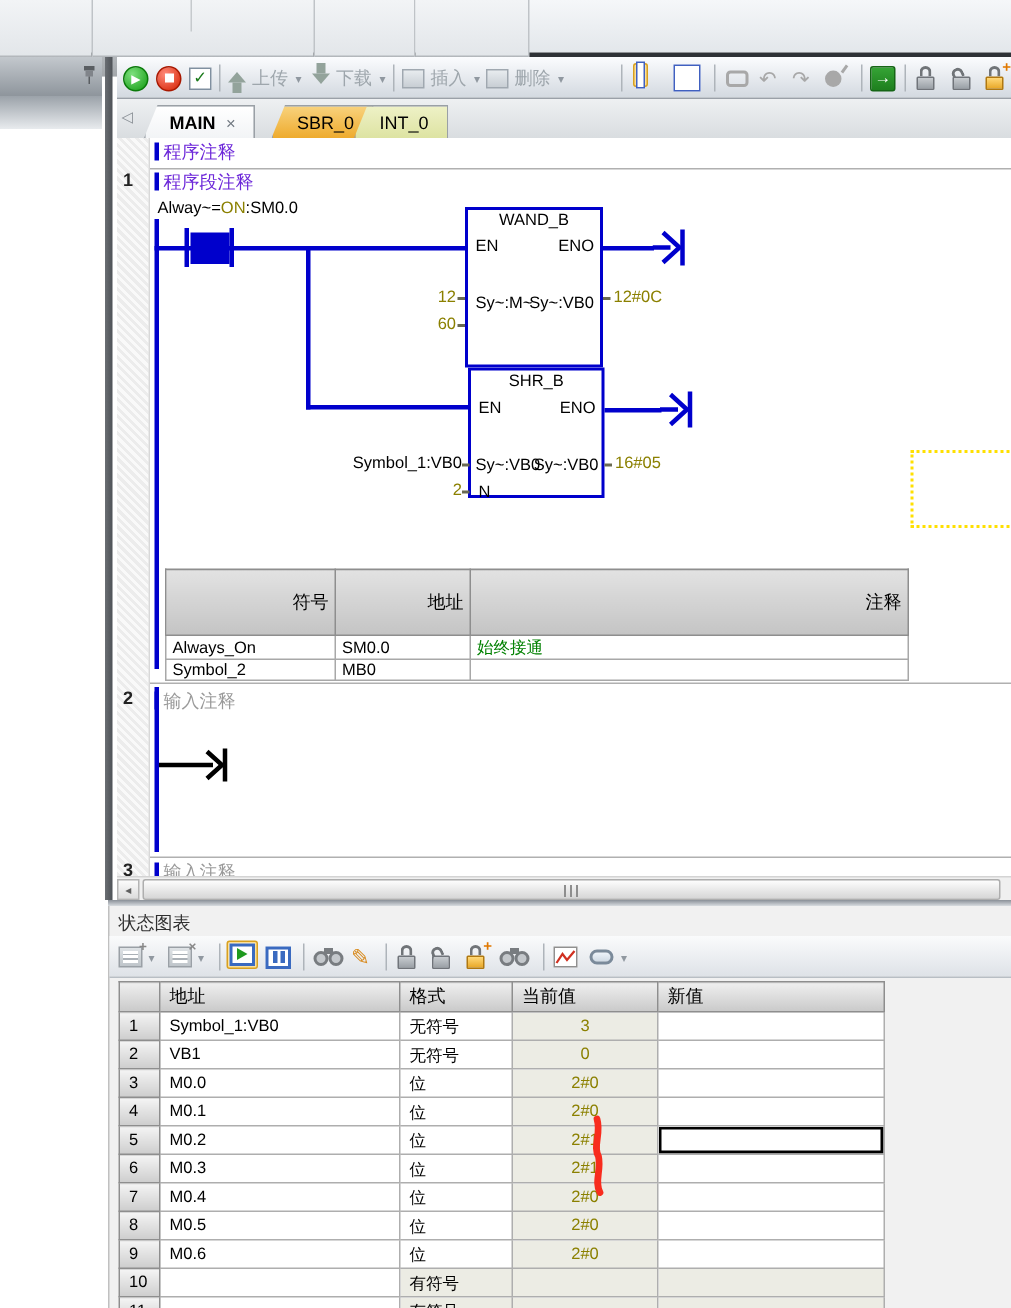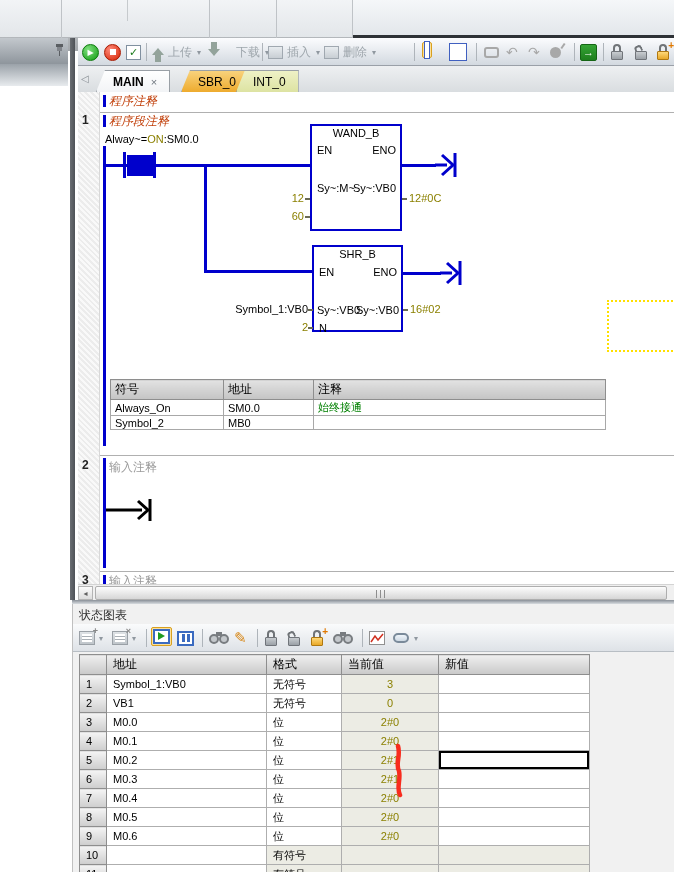--- a/index.html
+++ b/index.html
@@ -70,38 +70,38 @@
   .tab-int { left:158px; background:linear-gradient(#eef1c6,#dde3a2); }
   .tab-close { color:#707880; font-weight:normal; font-size:11px; margin-left:7px; cursor:default; }
   .tab-nav { position:absolute; left:3px; top:7px; color:#888e94; font-size:10px; }
 
   
   .editor { left:78px; top:92px; width:596px; height:492px; background:#fff; overflow:hidden; }
   .hatch { position:absolute; left:0; top:0; width:22px; height:492px;
     background:repeating-linear-gradient(45deg,#ececec 0 2px,#f9f9f9 2px 4px); border-right:1px solid #d8d8d8; }
   .net-num { position:absolute; left:4px; width:16px; font-weight:bold; font-size:12px; color:#222; }
   .cbar { position:absolute; width:3px; height:12px; background:#0000cc; }
-  .comment-green { position:absolute; color:#c2410c; font-size:12px;font-style:italic; }
+  .comment-green { position:absolute; color:#6d28d9; font-size:12px; }
   .comment-gray { position:absolute; color:#9a9a9a; font-size:12px; }
   .net-divider { position:absolute; left:22px; right:0; height:1px; background:#b0b0b0; }
   .wire { position:absolute; background:#0000cc; }
   .lad-text { position:absolute; font-size:11px; white-space:nowrap; }
   .olive { color:#8b8000; }
   .lad-block { position:absolute; border:2px solid #0000cc; background:#fff; }
   .blk-title { position:absolute; top:1px; left:0; right:0; text-align:center; font-size:11px; }
   .blk-pin-l { position:absolute; left:5px; font-size:11px; white-space:nowrap; }
   .blk-pin-r { position:absolute; right:4px; font-size:11px; white-space:nowrap; }
   .pin-val { position:absolute; width:78px; text-align:right; font-size:11px; white-space:nowrap; }
   .tick { position:absolute; width:5px; height:2px; background:#6a6a52; }
   .yellow-box { position:absolute; border:2px dotted #ffe000; background:transparent; }
 
   
   .sym-table { position:absolute; border-collapse:collapse; table-layout:fixed; background:#fff; }
   .sym-table th { background:linear-gradient(#e2e2e2,#c4c4c4); border:1px solid #8e8e8e; font-weight:normal;
-    text-align:left; padding:1px 4px; font-size:12px; height:17px; }
+    text-align:right; padding:13px 4px; font-size:12px; height:17px; }
   .sym-table td { border:1px solid #a8a8a8; padding:0 4px; height:14px; font-size:11px; }
   .sym-comment { color:#008000; font-size:12px; }
 
   
   .hscroll { left:78px; top:584px; width:596px; height:16px; background:#f0f0f0; border-top:1px solid #d4d4d4; }
   .hs-btn { position:absolute; left:0; top:1px; width:15px; height:14px; background:linear-gradient(#fcfcfc,#dcdcdc);
     border:1px solid #b4b4b4; color:#606060; font-size:8px; text-align:center; line-height:13px; }
   .hs-thumb { position:absolute; left:17px; top:1px; width:572px; height:14px;
     background:linear-gradient(#fdfdfd,#d6d6d6); border:1px solid #aeaeae; border-radius:2px; }
   .hs-grip { position:absolute; left:50%; top:3px; width:11px; height:8px; margin-left:-5px;
@@ -179,21 +179,21 @@
           <span class="stem"></span>
         </span>
       <span class="tb-text" style="margin-left:4px;">上传</span>
       <span class="caret" style="margin-left:5px;">▾</span>
       </div>
     <div class="tb-item" style="left:130px;">
       <span class="arrow-dn">
           <span class="stem"></span>
           <span class="head"></span>
         </span>
-      <span class="tb-text" style="margin-left:16px;">下载</span>
+      <span class="tb-text" style="margin-left:4px;">下载</span>
       <span class="caret" style="margin-left:5px;">▾</span>
       </div>
     <div class="tb-sep" style="left:184px;"></div>
     <div class="tb-item" style="left:190px;">
       <span class="mini-ic"></span>
       <span class="tb-text" style="margin-left:4px;">插入</span>
       <span class="caret" style="margin-left:5px;">▾</span>
       </div>
     <div class="tb-item" style="left:246px;">
       <span class="mini-ic"></span>
@@ -277,21 +277,21 @@
     <span class="lad-text" style="left:27px;top:41px;"><span>Alway~=</span><span class="olive">ON</span><span>:SM0.0</span></span>
 
     <div class="wire" style="left:25px;top:54px;width:3px;height:300px;"></div>
     <div class="wire" style="left:25px;top:72px;width:209px;height:3px;"></div>
     <div class="wire" style="left:45px;top:60px;width:3px;height:26px;"></div>
     <div class="wire" style="left:75px;top:60px;width:3px;height:26px;"></div>
     <div class="wire" style="left:49px;top:63px;width:26px;height:21px;"></div>
     <div class="wire" style="left:126px;top:72px;width:3px;height:109px;"></div>
     <div class="wire" style="left:126px;top:178px;width:108px;height:3px;"></div>
 
-    <div class="lad-block" style="left:232px;top:32px;width:92px;height:107px;">
+    <div class="lad-block" style="left:232px;top:46px;width:92px;height:107px;">
       <span class="blk-title">WAND_B</span>
       <span class="blk-pin-l" style="top:18px;">EN</span>
       <span class="blk-pin-r" style="top:18px;">ENO</span>
       <span class="blk-pin-l" style="top:56px;">Sy~:M~</span>
       <span class="blk-pin-r" style="top:56px;">Sy~:VB0</span>
       <span class="blk-pin-l" style="top:74px;margin-top:48px;">IN2</span>
     </div>
     <span class="pin-val olive" style="left:148px;top:100px;">12</span>
     <span class="tick" style="left:227px;top:106px;"></span>
     <span class="pin-val olive" style="left:148px;top:118px;">60</span>
@@ -311,21 +311,21 @@
       <span class="blk-pin-r" style="top:19px;">ENO</span>
       <span class="blk-pin-l" style="top:57px;left:3px;">Sy~:VB0</span>
       <span class="blk-pin-r" style="top:57px;right:2px;">Sy~:VB0</span>
       <span class="blk-pin-l" style="top:75px;">N</span>
     </div>
     <span class="pin-val" style="left:138px;top:211px;width:92px;">Symbol_1:VB0</span>
     <span class="tick" style="left:230px;top:217px;"></span>
     <span class="pin-val olive" style="left:138px;top:229px;width:92px;">2</span>
     <span class="tick" style="left:230px;top:235px;"></span>
     <span class="tick" style="left:325px;top:217px;"></span>
-    <span class="lad-text olive" style="left:332px;top:211px;">16#02</span>
+    <span class="lad-text olive" style="left:332px;top:211px;">16#05</span>
     <div class="wire" style="left:325px;top:180px;width:38px;height:3px;"></div>
     <svg class="abs" style="left:362px;top:167px;" width="26" height="28">
       <line x1="0" y1="14" x2="12" y2="14" stroke="#0000cc" stroke-width="3"></line>
       <path d="M7,4 L18,14 L7,24" fill="none" stroke="#0000cc" stroke-width="3"></path>
       <line x1="20" y1="2" x2="20" y2="26" stroke="#0000cc" stroke-width="3"></line>
     </svg>
 
     <div class="yellow-box" style="left:529px;top:208px;width:150px;height:52px;"></div>
 
     <table class="sym-table" style="left:32px;top:287px;width:495px;">

